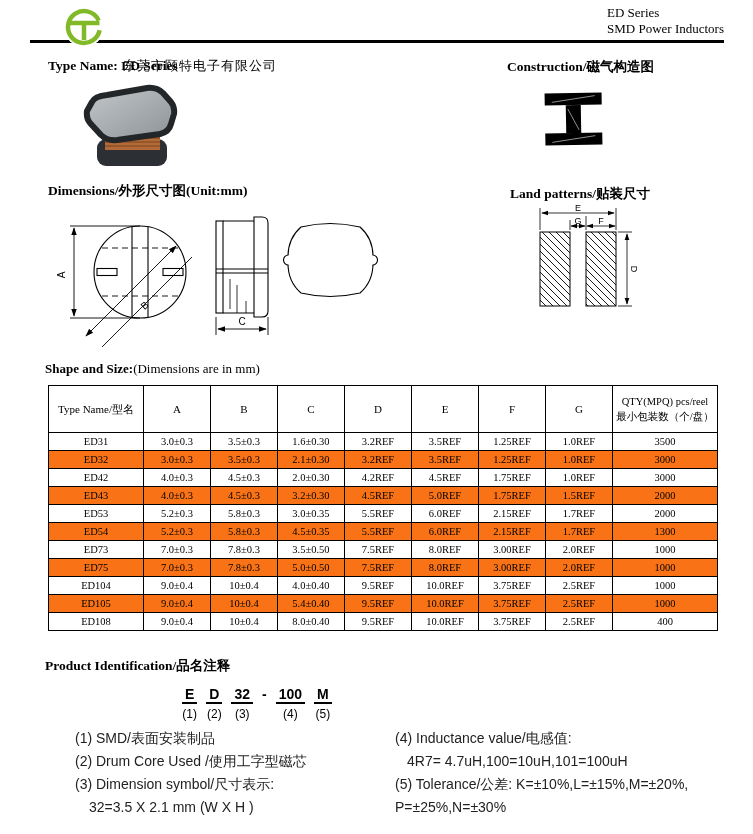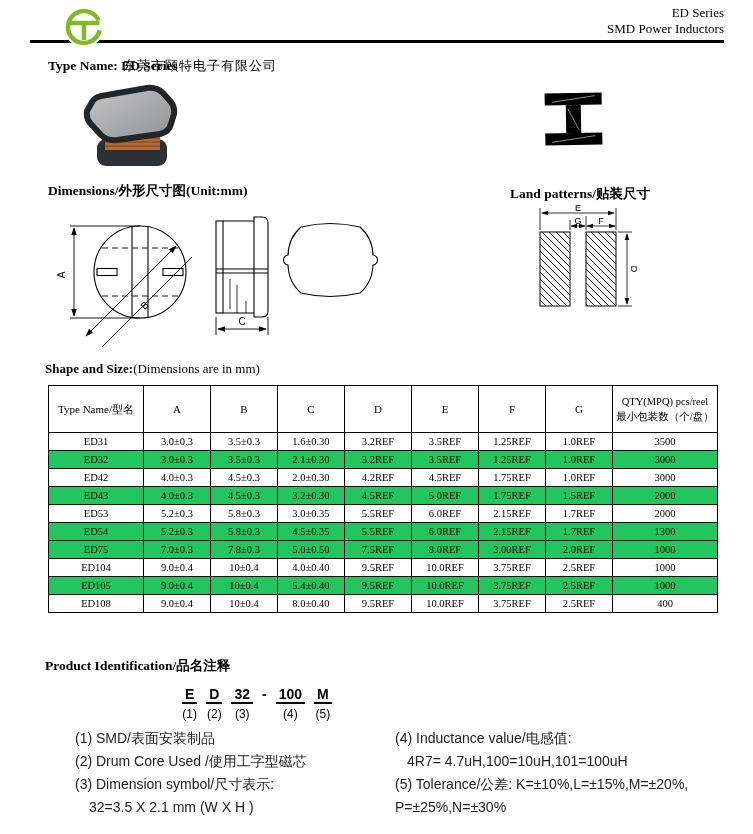--- a/index.html
+++ b/index.html
@@ -2,31 +2,31 @@
 <html><head>
 <meta charset="utf-8">
 <style>
   html,body{margin:0;padding:0;background:#e8e8e8;}
   .page{position:relative;width:753px;height:834px;background:#ffffff;margin:0 auto;
         font-family:"Liberation Serif",serif;color:#000;overflow:hidden;}
   .abs{position:absolute;}
   
   .hdr-rule{left:30px;top:40px;width:694px;height:3px;background:#000;}
   .company{left:123px;top:24px;font-size:13px;letter-spacing:1px;margin-top:33px;}
-  .hdr-right{right:29px;top:5px;text-align:right;font-size:13px;line-height:16px;}
+  .hdr-right{right:29px;top:5px;text-align:left;font-size:13px;line-height:16px;}
   
   .h{font-weight:bold;font-size:13.5px;}
   
   table.size{border-collapse:collapse;table-layout:fixed;width:669px;}
   table.size th,table.size td{border:1px solid #000;text-align:center;vertical-align:middle;
         font-size:10.5px;padding:0;font-family:"Liberation Serif",serif;}
   table.size{border:1px solid #a21caf;}
   table.size thead th{height:46px;font-weight:normal;font-size:11px;}
   table.size tbody tr{height:18px;}
-  table.size tbody tr.alt{background:#22c55e;}
+  table.size tbody tr.alt{background:#f97316;}
   .qty-h{line-height:15px;font-size:10.5px;}
   
   .code-row{display:flex;align-items:flex-start;gap:9px;}
   .code-col{display:flex;flex-direction:column;align-items:center;}
   .code-part{font-family:"Liberation Sans",sans-serif;font-weight:bold;font-size:14px;
         border-bottom:2px solid #000;padding:0 3px;line-height:16px;}
   .code-idx{font-family:"Liberation Sans",sans-serif;font-size:12px;margin-top:3px;}
   .code-sep{font-family:"Liberation Sans",sans-serif;font-weight:bold;font-size:14px;line-height:16px;}
   
   .notes{font-family:"Liberation Sans",sans-serif;font-size:14px;color:#222;}
@@ -67,20 +67,21 @@
     <rect x="29" y="46" width="55" height="20" fill="#b26b38"></rect>
     <g stroke="#7d451d" stroke-width="1.2">
       <line x1="29" y1="50" x2="84" y2="50"></line>
         <line x1="29" y1="54" x2="84" y2="54"></line>
       <line x1="29" y1="58" x2="84" y2="58"></line>
         <line x1="29" y1="62" x2="84" y2="62"></line>
     </g>
     <path d="M31,11 L71,4 Q81,3 87,9 L95,18 Q99,23 98,30 L95,40 Q93,48 84,50 L41,56 Q31,57 25,51 L14,39 Q10,34 11,27 L16,18 Q19,12 31,11 Z" fill="url(#plateG)" stroke="#232629" stroke-width="6" stroke-linejoin="round"></path>
   </svg>
 
+  <div class="abs h" style="left:507px;top:58px;">Construction/磁气构造图</div>
 
   <svg class="abs" style="left:543px;top:90px;" width="62" height="58" viewBox="0 0 62 58">
     <g transform="rotate(-1 31 29)">
       <rect x="2" y="3" width="57" height="12" fill="#000"></rect>
       <rect x="23" y="15" width="15" height="28" fill="#000"></rect>
       <rect x="2" y="43" width="57" height="12" fill="#000"></rect>
       <g stroke="#ffffff" stroke-width="0.7" opacity="0.8">
         <line x1="9" y1="12" x2="52" y2="6"></line>
         <line x1="25" y1="19" x2="36" y2="40"></line>
         <line x1="9" y1="52" x2="52" y2="46"></line>
@@ -262,20 +263,31 @@
           <td>ED54</td>
           <td>5.2±0.3</td>
           <td>5.8±0.3</td>
           <td>4.5±0.35</td>
           <td>5.5REF</td>
           <td>6.0REF</td>
           <td>2.15REF</td>
           <td>1.7REF</td>
           <td>1300</td>
         </tr>
+        <tr>
+          <td>ED73</td>
+          <td>7.0±0.3</td>
+          <td>7.8±0.3</td>
+          <td>3.5±0.50</td>
+          <td>7.5REF</td>
+          <td>8.0REF</td>
+          <td>3.00REF</td>
+          <td>2.0REF</td>
+          <td>1000</td>
+        </tr>
         <tr class="alt">
           <td>ED75</td>
           <td>7.0±0.3</td>
           <td>7.8±0.3</td>
           <td>5.0±0.50</td>
           <td>7.5REF</td>
           <td>8.0REF</td>
           <td>3.00REF</td>
           <td>2.0REF</td>
           <td>1000</td>

